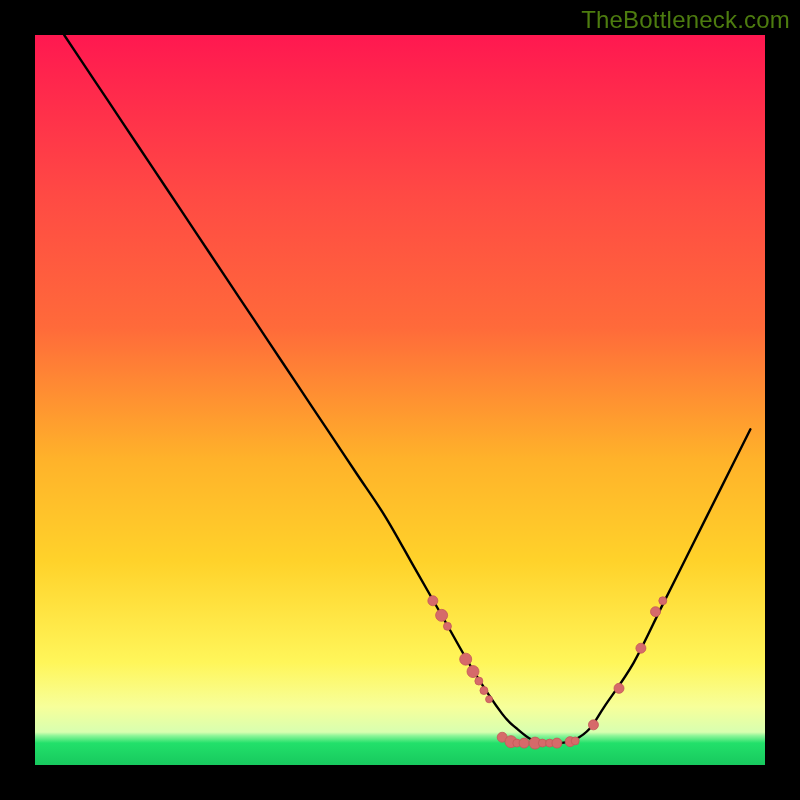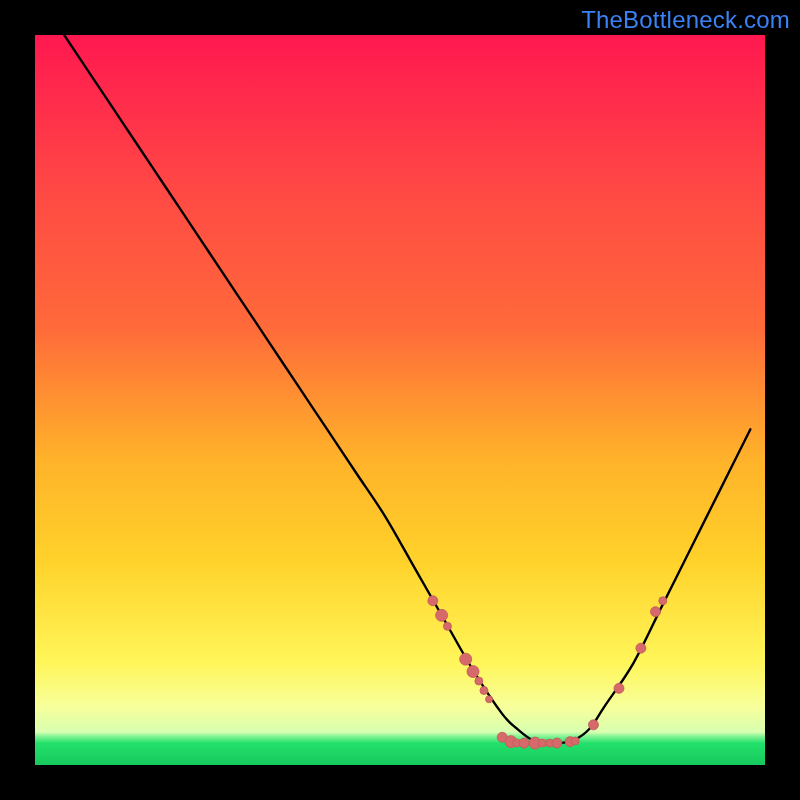--- a/index.html
+++ b/index.html
@@ -16,21 +16,21 @@
     left: 0;
     top: 0;
     width: 800px;
     height: 800px;
     background: #000;
   }
   .watermark {
     position: absolute;
     top: 6px;
     right: 10px;
-    color: #3b82f6;
+    color: #4d7c0f;
     font-size: 24px;
     font-weight: 500;
     letter-spacing: 0.2px;
     user-select: none;
   }
   .plot-wrap {
     position: absolute;
     left: 35px;
     top: 35px;
     width: 730px;

